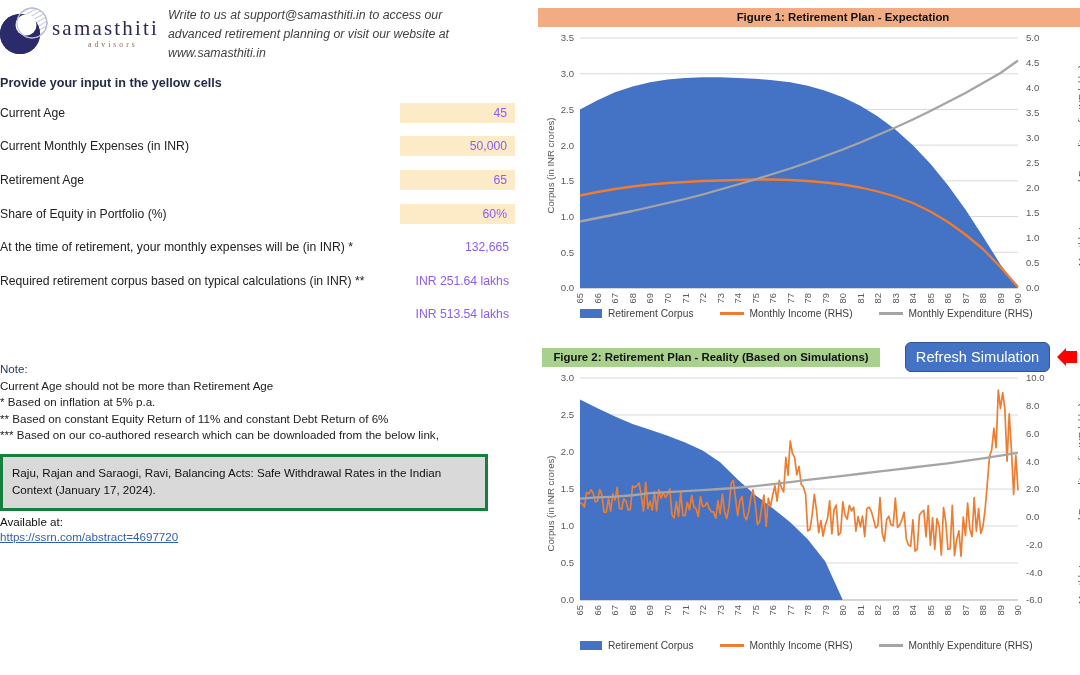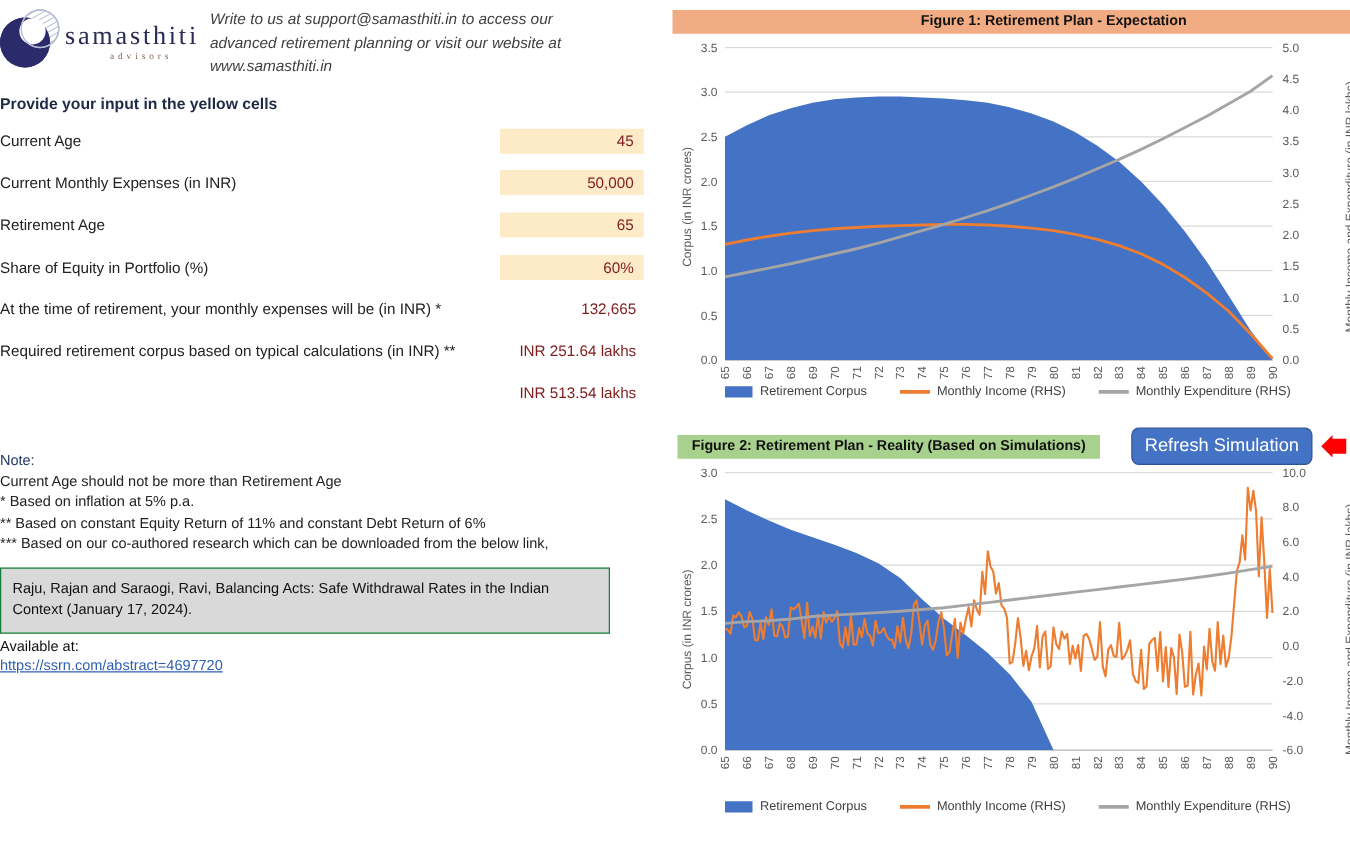--- a/index.html
+++ b/index.html
@@ -72,21 +72,21 @@
     position: absolute; left: 30px;
     font-size: 12.2px;
     color: #222;
     white-space: nowrap;
   }
   .row .value {
     position: absolute; left: 458px;
     width: 87px;
     text-align: right;
     font-size: 12.2px;
-    color: #7f1d1d;
+    color: #8b5cf6;
     padding: 3px 6px 3px 0;
   }
   .row .value.cell {
     background: #FDEBC8;
     width: 115px;
     left: 430px;
     padding-right: 8px;
   }
   .row .value.wide { width: 140px; left: 405px; }
 
@@ -98,21 +98,21 @@
     font-size: 11.6px;
     line-height: 16.5px;
     color: #222;
   }
   .notes .nline.head { color: #1f3864; }
 
   .cite-box {
     margin: 10px 0 0 30px;
     width: 488px;
     background: #D9D9D9;
-    border: 1px solid #15803d;
+    border: 3px solid #15803d;
     padding: 7px 9px 10px 9px;
     font-size: 11.6px;
     line-height: 17px;
     color: #111;
   }
   .avail {
     margin: 4px 0 0 30px;
     font-size: 11.6px;
     color: #111;
   }

